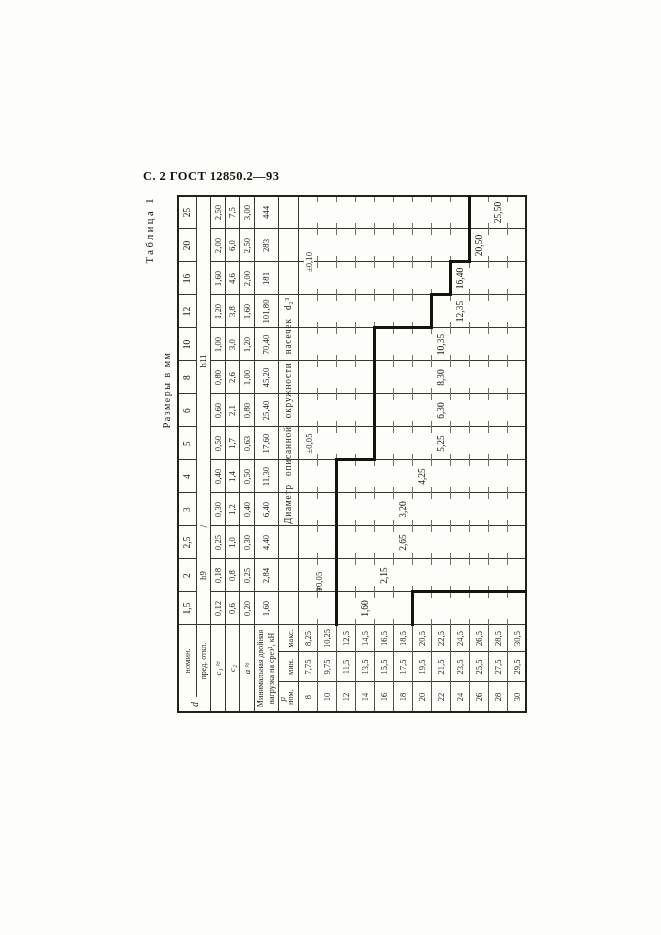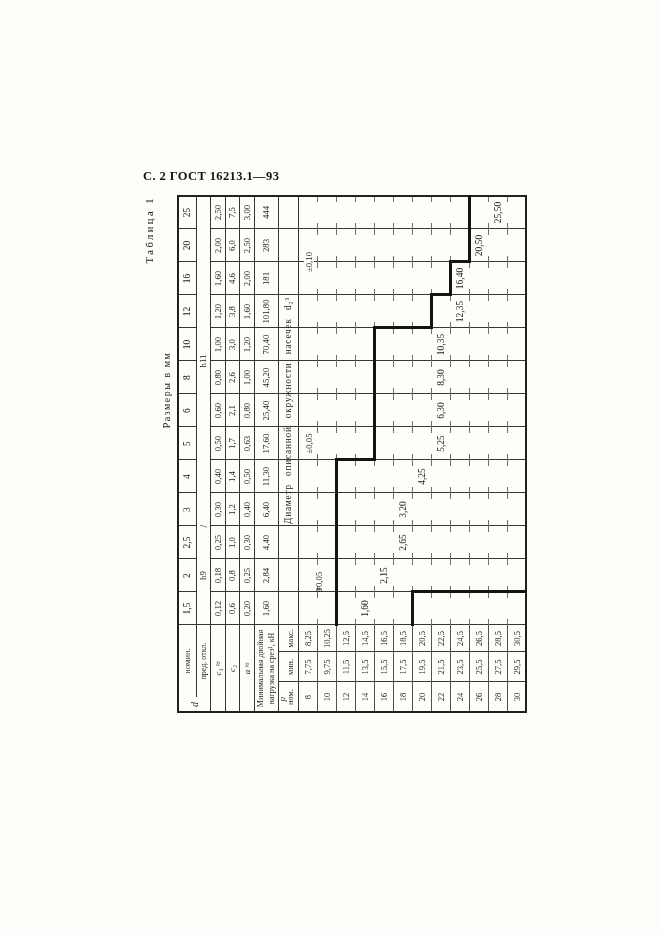--- a/index.html
+++ b/index.html
@@ -22,21 +22,21 @@
   .st{background:#15130e;}  
   .tx{display:flex;align-items:center;justify-content:center;color:#1d1b15;white-space:nowrap;}
   .it{font-style:italic;}
   .ov{background:#fdfdfa;padding:0 2px;transform:translate(-50%,-50%);
       color:#1d1b15;white-space:nowrap;text-align:center;line-height:1.15;}
 </style>
 </head>
 <body>
 
 <div class="page">
-  <div class="phdr">С. 2 ГОСТ 16213.1—93</div>
+  <div class="phdr">С. 2 ГОСТ 12850.2—93</div>
   <div class="rot">
     <div class="ttl">Таблица 1</div>
     <div class="units">Размеры в мм</div>
     <div id="grid">
         <div class="ln" style="left: 21px; top: 49.5px; width: 501px; height: 1px;"></div>
         <div class="ln" style="left: 6px; top: 63.5px; width: 516px; height: 1px;"></div>
         <div class="ln" style="left: 6px; top: 78.5px; width: 516px; height: 1px;"></div>
         <div class="ln" style="left: 6px; top: 92.5px; width: 516px; height: 1px;"></div>
         <div class="ln" style="left: 6px; top: 107.5px; width: 516px; height: 1px;"></div>
         <div class="ln" style="left: 6px; top: 131.5px; width: 516px; height: 1px;"></div>

